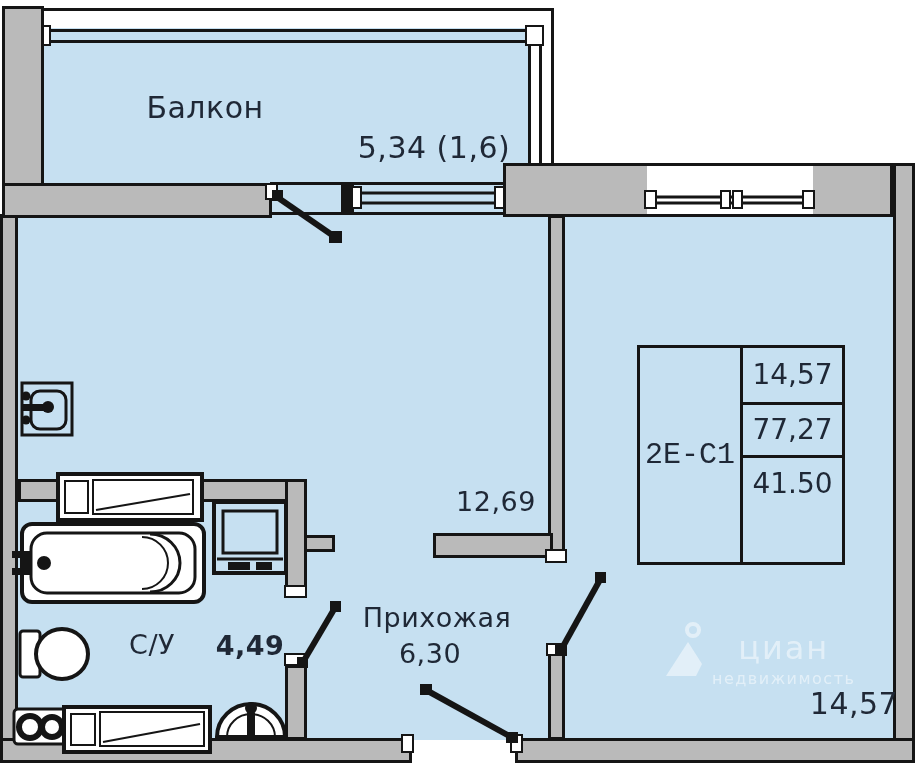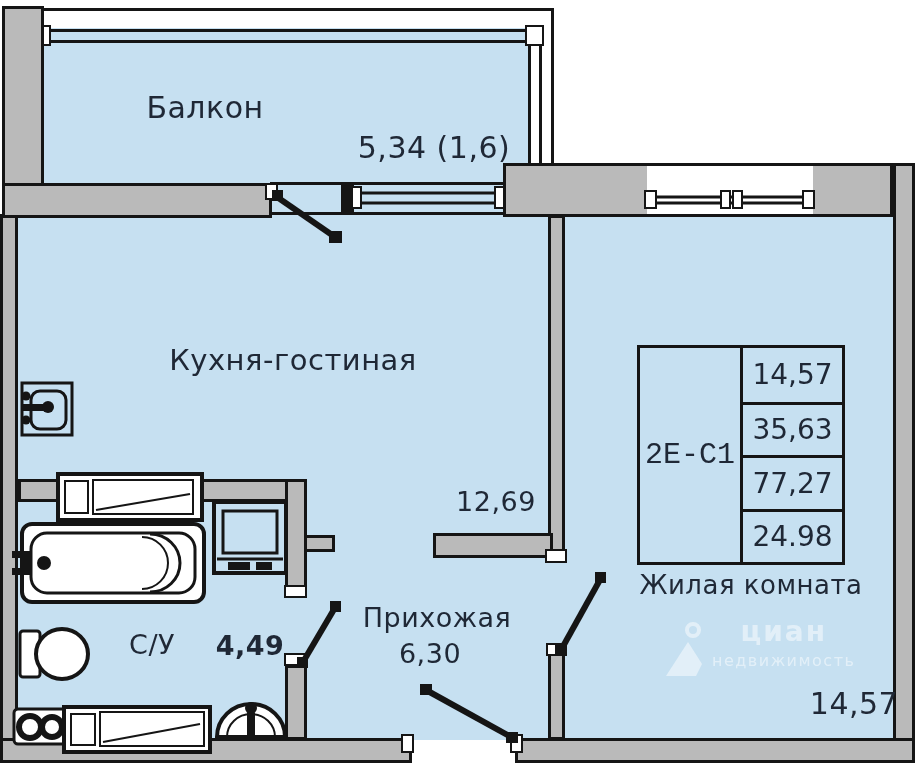--- a/index.html
+++ b/index.html
@@ -25,21 +25,21 @@
   .itable{position:absolute;left:637px;top:345px;width:208px;height:220px;
           border:3px solid var(--c-line);box-sizing:border-box;display:grid;
           grid-template-columns:103px 1fr;grid-template-rows:repeat(4,1fr);color:var(--c-text);}
   .it-unit{grid-row:1/5;border-right:3px solid var(--c-line);display:flex;align-items:center;
            justify-content:center;font-size:30px;font-family:Liberation Mono, monospace;}
   .it-num{display:flex;align-items:center;justify-content:center;font-size:28px;
           border-top:3px solid var(--c-line);}
   .it-num.first{border-top:none;}
   .wm{position:absolute;left:662px;top:618px;opacity:.5;color:#fff;display:flex;align-items:flex-start;gap:4px;}
   .wm-col{display:flex;flex-direction:column;align-items:center;}
-  .wm-txt{font-size:28px;font-weight:bold;line-height:1;letter-spacing:2px;}
+  .wm-txt{font-size:32px;font-weight:normal;line-height:1;letter-spacing:2px;margin-top:14px;}
   .wm-sub{font-size:16px;letter-spacing:1.5px;margin-top:5px;}
 </style>
 </head>
 <body>
 
 <div class="plan">
 
   <div class="room" style="left:44px;top:28px;width:486px;height:155px;"></div>
   <div class="room" style="left:18px;top:183px;width:875px;height:557px;"></div>
 
@@ -190,30 +190,27 @@
       <path d="M4,58 L26,24 L40,46 L34,58 Z" fill="#ffffff"></path>
     </svg>
     <div class="wm-col">
       <div class="wm-txt">циан</div>
       <div class="wm-sub">недвижимость</div>
     </div>
   </div>
 
   <div class="lbl" style="left:205px;top:107px;font-size:30px;">Балкон</div>
   <div class="lbl" style="left:434px;top:147px;font-size:30px;text-align:right;">5,34 (1,6)</div>
-  <div class="lbl" style="left:293px;top:360px;font-size:29px;">Кухня-гостиная</div>
   <div class="lbl" style="left:496px;top:501px;font-size:27px;">12,69</div>
   <div class="lbl" style="left:152px;top:644px;font-size:27px;">С/У</div>
   <div class="lbl" style="left:250px;top:645px;font-size:27px;font-weight:bold;">4,49</div>
   <div class="lbl" style="left:437px;top:617px;font-size:27px;">Прихожая</div>
   <div class="lbl" style="left:430px;top:653px;font-size:27px;">6,30</div>
-  <div class="lbl" style="left:751px;top:585px;font-size:26px;">Жилая комната</div>
   <div class="lbl" style="left:854px;top:703px;font-size:30px;">14,57</div>
 
   <div class="itable">
     <div class="it-unit">2Е-С1</div>
     <div class="it-num first">14,57</div>
-    <div class="it-num">35,63</div>
     <div class="it-num">77,27</div>
-    <div class="it-num">24.98</div>
+    <div class="it-num">41.50</div>
   </div>
 
 </div>
 
 </body></html>

